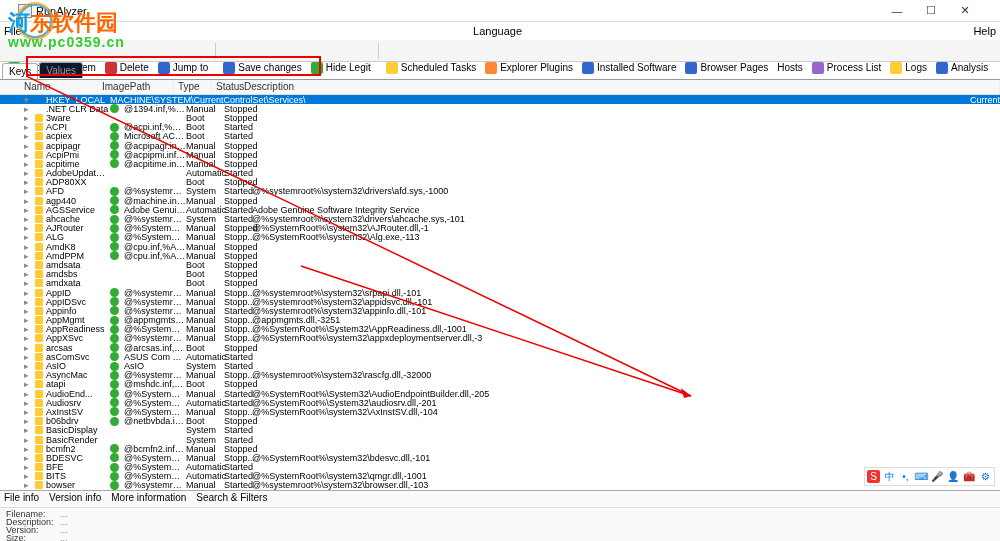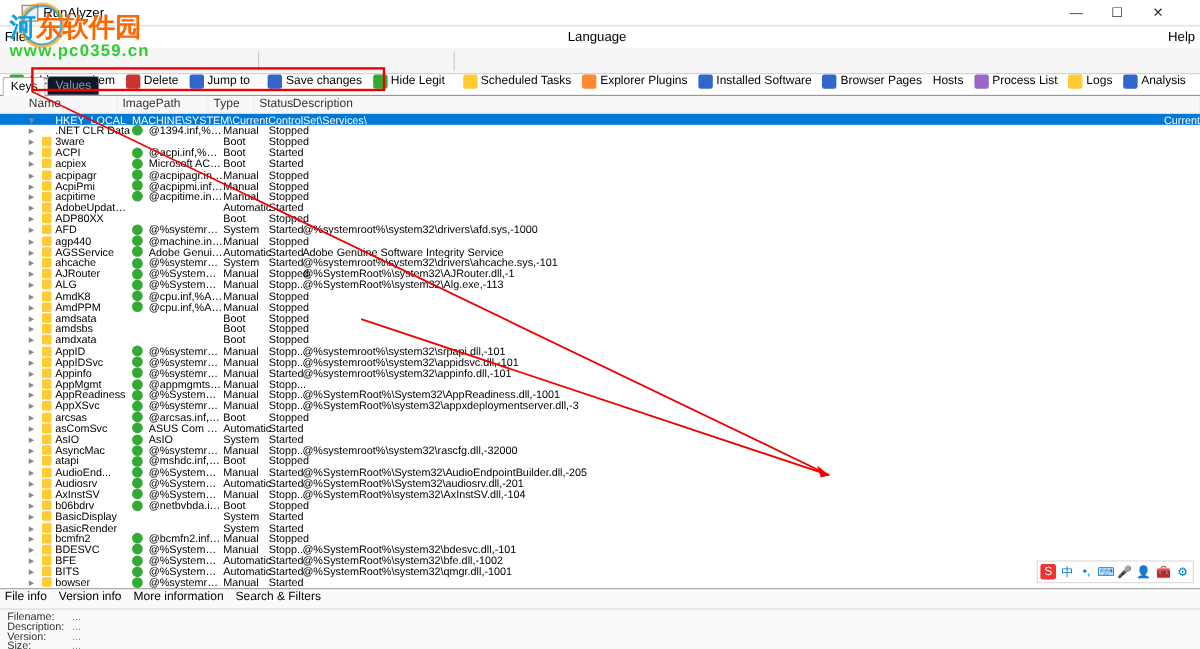--- a/index.html
+++ b/index.html
@@ -13,21 +13,21 @@
   .toolbar { height: 22px; display: flex; align-items: center; padding: 0 4px; gap: 1px; border-bottom: 1px solid #ccc; background: #f5f5f5; }
   .tool { display: flex; align-items: flex-start; gap: 3px; padding: 2px 4px; font-size: 10px; white-space: nowrap; margin-top: 34px; }
   .tool .ico { width: 12px; height: 12px; background: #888; border-radius: 2px; display: inline-block; }
   .tool .ico.green { background: #3a3; }
   .tool .ico.red { background: #c33; }
   .tool .ico.blue { background: #36c; }
   .tool .ico.yellow { background: #fc3; }
   .tool .ico.purple { background: #96c; }
   .tool .ico.orange { background: #f83; }
   .sep { width: 1px; height: 16px; background: #ccc; margin: 0 2px; }
-  .tabbar { height: 18px; display: flex; align-items: center; gap: 1px; padding: 0 2px; background: #fff; border-bottom: 1px solid #999; }
+  .tabbar { height: 18px; display: flex; align-items: flex-start; gap: 1px; padding: 0 2px; background: #fff; border-bottom: 1px solid #999; }
   .tab { padding: 2px 6px; font-size: 10px; border: 1px solid #aaa; border-bottom: none; background: #0f172a; border-radius: 3px 3px 0 0; }
   .tab.dis { color: #999; }
   .tab.active { background: #fff; position: relative; top: 1px; }
   .redbox { position: absolute; border: 2px solid #e00; pointer-events: none; z-index: 50; }
   .redline { position: absolute; pointer-events: none; z-index: 49; }
   .listhdr { height: 15px; background: #f8f8f8; border-bottom: 1px solid #ddd; display: flex; font-size: 10px; color: #333; }
   .listhdr div { padding: 1px 4px; border-right: 1px solid #eee; }
   .listbody { height: 395px; overflow-y: scroll; overflow-x: hidden; background: #fff; }
   .row { display: flex; align-items: center; height: 9.2px; font-size: 9px; padding-left: 24px; white-space: nowrap; }
   .row.sel { background: #0078d7; color: #fff; }
@@ -403,20 +403,21 @@
         <span class="c-desc">@%systemroot%\system32\appinfo.dll,-101</span>
       </div>
       <div class="row">
         <span class="tw">▸</span>
         <span class="ric"></span>
         <span class="c-name">AppMgmt</span>
         <span class="c-imgp"></span>
         <span class="c-img">@appmgmts.dll,-3250</span>
         <span class="c-type">Manual</span>
         <span class="c-stat">Stopp...</span>
+        <span class="c-desc">@appmgmts.dll,-3251</span>
       </div>
       <div class="row">
         <span class="tw">▸</span>
         <span class="ric"></span>
         <span class="c-name">AppReadiness</span>
         <span class="c-imgp"></span>
         <span class="c-img">@%SystemRoot%\sy...</span>
         <span class="c-type">Manual</span>
         <span class="c-stat">Stopp...</span>
         <span class="c-desc">@%SystemRoot%\System32\AppReadiness.dll,-1001</span>
@@ -562,40 +563,40 @@
         <span class="c-desc">@%SystemRoot%\system32\bdesvc.dll,-101</span>
       </div>
       <div class="row">
         <span class="tw">▸</span>
         <span class="ric"></span>
         <span class="c-name">BFE</span>
         <span class="c-imgp"></span>
         <span class="c-img">@%SystemRoot%\sy...</span>
         <span class="c-type">Automatic</span>
         <span class="c-stat">Started</span>
-        <span class="c-desc">@%SystemRoot%\system32\bfe.dll,-1002</span>
       </div>
       <div class="row">
         <span class="tw">▸</span>
         <span class="ric"></span>
         <span class="c-name">BITS</span>
         <span class="c-imgp"></span>
         <span class="c-img">@%SystemRoot%\sy...</span>
         <span class="c-type">Automatic</span>
         <span class="c-stat">Started</span>
         <span class="c-desc">@%SystemRoot%\system32\qmgr.dll,-1001</span>
       </div>
       <div class="row">
         <span class="tw">▸</span>
         <span class="ric"></span>
         <span class="c-name">bowser</span>
         <span class="c-imgp"></span>
         <span class="c-img">@%systemroot%\syst...</span>
         <span class="c-type">Manual</span>
         <span class="c-stat">Started</span>
+        <span class="c-desc">@%systemroot%\system32\browser.dll,-103</span>
       </div>
     </div>
 </div>
 
 <div class="bottom">
   <div class="bottabs">
     <span>File info</span>
     <span>Version info</span>
     <span>More information</span>
     <span>Search &amp; Filters</span>

